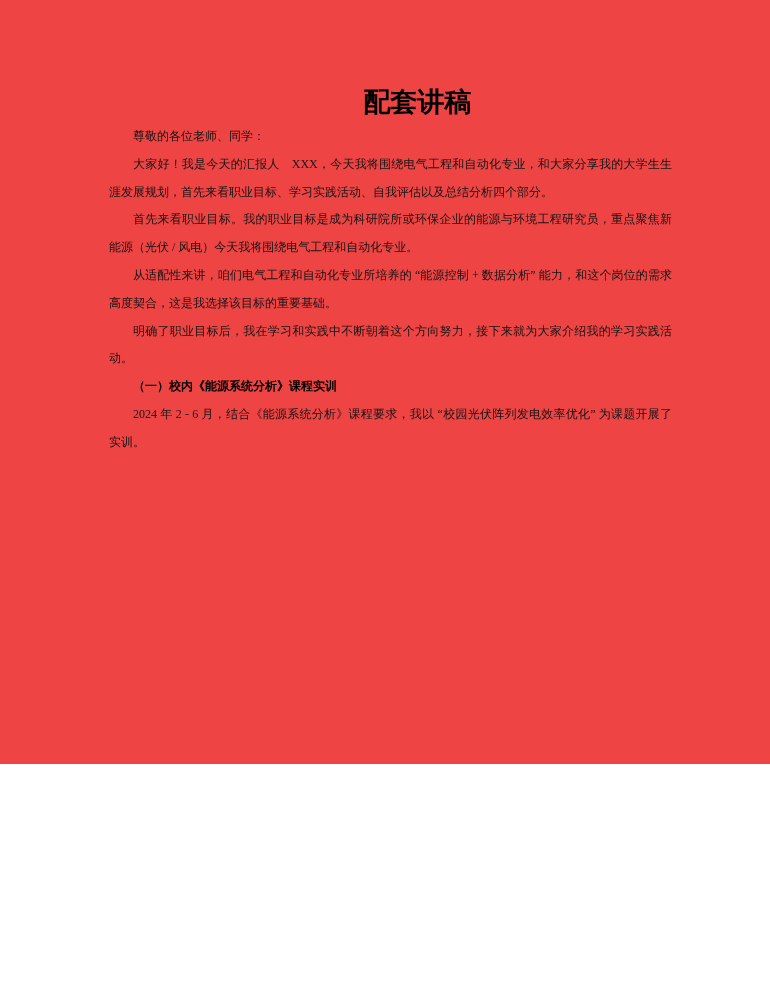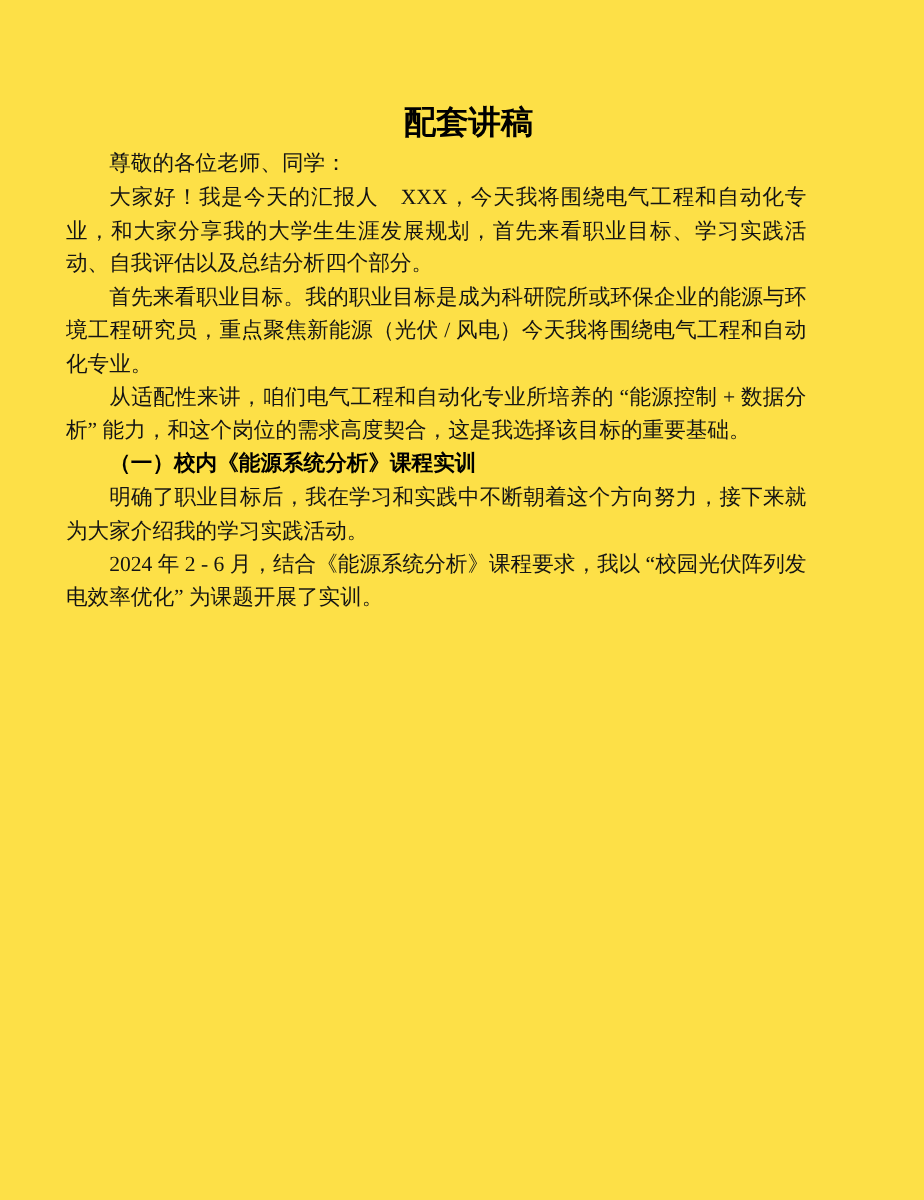--- a/index.html
+++ b/index.html
@@ -4,40 +4,40 @@
 <style>
   html, body {
     margin: 0;
     padding: 0;
     background: #ffffff;
   }
   .page {
     position: relative;
     box-sizing: border-box;
     width: 770px;
-    height: 1000px;
+    height: 764px;
     margin: 0 auto;
-    background: #fde047;
+    background: #ef4444;
     color: #111111;
-    padding: 84px 98px 40px 55px;
+    padding: 84px 98px 40px 109px;
     font-family: "Liberation Serif", "DejaVu Serif", serif;
     overflow: hidden;
   }
   .doc-title {
     margin: 0 0 3px 0;
     font-size: 27px;
     line-height: 36px;
     font-weight: bold;
     text-align: center;
     text-indent: 2em;
     color: #000000;
   }
   .para {
     margin: 0;
-    font-size: 18px;
+    font-size: 12px;
     line-height: 27.8px;
     text-align: justify;
     text-justify: inter-ideograph;
     text-indent: 2em;
     word-break: break-all;
     color: #141414;
   }
   .heading {
     font-weight: bold;
     color: #000000;
@@ -54,18 +54,18 @@
   <p class="para">大家好！我是今天的汇报人　XXX，今天我将围绕电气工程和自动化专业，和大家分享我的大学生生涯发展规划，首先来看职业目标、学习实践活动、自我评估以及总结分析四个部分。</p>
 
 
   <p class="para">首先来看职业目标。我的职业目标是成为科研院所或环保企业的能源与环境工程研究员，重点聚焦新能源（光伏 / 风电）今天我将围绕电气工程和自动化专业。</p>
 
   <p class="para">从适配性来讲，咱们电气工程和自动化专业所培养的 “能源控制 + 数据分析” 能力，和这个岗位的需求高度契合，这是我选择该目标的重要基础。</p>
 
 
 
 
+  <p class="para">明确了职业目标后，我在学习和实践中不断朝着这个方向努力，接下来就为大家介绍我的学习实践活动。</p>
+
   <p class="para heading">（一）校内《能源系统分析》课程实训</p>
-
-  <p class="para">明确了职业目标后，我在学习和实践中不断朝着这个方向努力，接下来就为大家介绍我的学习实践活动。</p>
 
   <p class="para">2024 年 2 - 6 月，结合《能源系统分析》课程要求，我以 “校园光伏阵列发电效率优化” 为课题开展了实训。</p>
 </div>
 
 </body></html>

